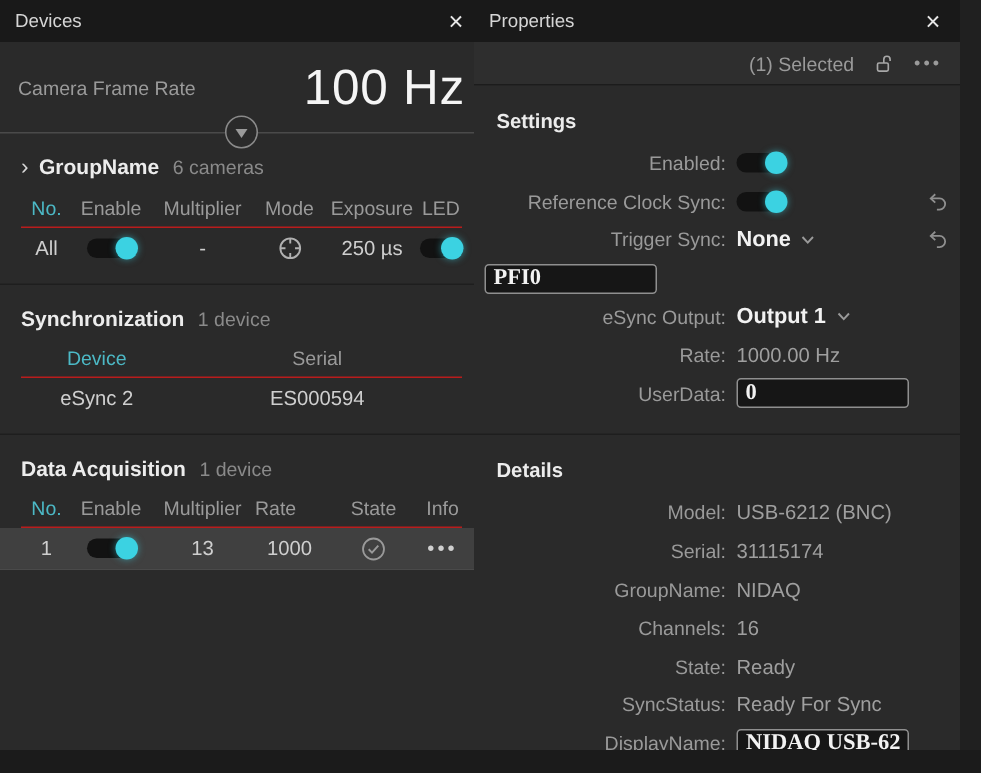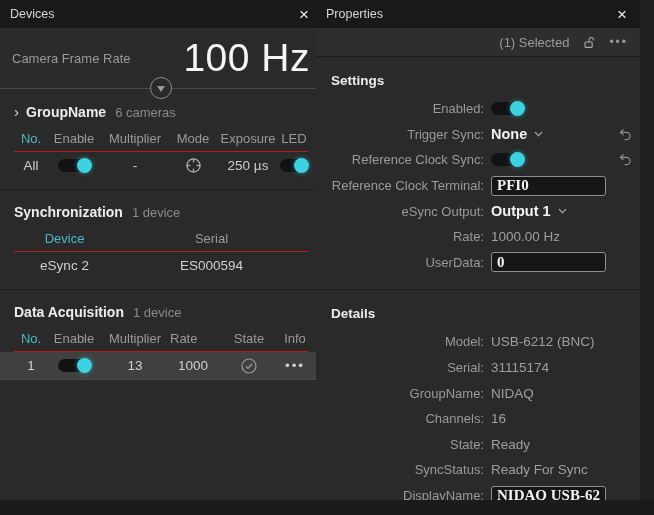--- a/index.html
+++ b/index.html
@@ -14,21 +14,21 @@
   .panel-right { left:316px; width:324px; }
   .bottom-strip { position:absolute; left:0; top:510px; width:654px; height:5px; background:#373737; }
 
   .titlebar { height:28px; background:#191919; display:flex; align-items:center; padding:0 10px; }
   .titlebar .tb-title { color:#d6d6d6; font-size:12.5px; }
   .tb-close { margin-left:auto; color:#e8e8e8; font-size:17px; line-height:1; cursor:pointer; padding:0 3px; }
 
   
   .framerate-row { height:60px; display:flex; align-items:center; padding:0 12px; }
   .framerate-label { color:#9a9a9a; font-size:13px; }
-  .framerate-value { margin-left:auto; color:#f5f5f5; font-size:39px; font-weight:400; letter-spacing:0.5px; }
+  .framerate-value { margin-left:auto; color:#f5f5f5; font-size:33px; font-weight:400; letter-spacing:0.5px; }
 
   .divider-line { position:relative; height:1px; background:#4a4a4a; margin:0; }
   .expander-btn { position:absolute; left:150px; top:-11px; width:22px; height:22px; border:1px solid #8a8a8a;
       border-radius:50%; background:#2a2a2a; display:flex; align-items:center; justify-content:center; cursor:pointer; }
   .expander-tri { width:0; height:0; border-left:4.5px solid transparent; border-right:4.5px solid transparent; border-top:6px solid #9a9a9a; margin-top:2px; }
 
   .section-header { display:flex; align-items:baseline; padding:14px 14px 6px 14px; }
   .section-header .chev { color:#d8d8d8; font-size:15px; margin-right:7px; }
   .section-title { color:#ececec; font-size:14px; font-weight:700; }
   .section-count { color:#8a8a8a; font-size:13px; margin-left:9px; }
@@ -212,56 +212,55 @@
     <div class="prow">
       <span class="plabel">Enabled:</span>
       <span class="pctrl">
           <span class="toggle">
             <span class="knob"></span>
           </span>
         </span>
     </div>
 
     <div class="prow">
+      <span class="plabel">Reference Clock Sync:</span>
+      <span class="pctrl">
+        <span class="toggle">
+            <span class="knob"></span>
+          </span>
+        <button class="iconbtn undo-btn">
+          <svg width="13" height="13" viewBox="0 0 13 13">
+            <path d="M4.5 1.5 L1.5 4.3 L4.5 7.1" fill="none" stroke="#8f8f8f" stroke-width="1.2"></path>
+            <path d="M1.8 4.3 H7.4 A3.7 3.7 0 0 1 7.4 11.7 H5.6" fill="none" stroke="#8f8f8f" stroke-width="1.2"></path>
+          </svg>
+        </button>
+      </span>
+    </div>
+
+    <div class="prow">
       <span class="plabel">Trigger Sync:</span>
       <span class="pctrl">
         <span style="display:inline-flex;align-items:center;cursor:pointer;">
           <span class="pvalue-strong">None</span>
           <span class="chev-down">
             <svg width="9" height="6" viewBox="0 0 9 6">
                 <path d="M1 1 L4.5 4.7 L8 1" fill="none" stroke="#9a9a9a" stroke-width="1.3"></path>
               </svg>
           </span>
         </span>
         <button class="iconbtn undo-btn">
           <svg width="13" height="13" viewBox="0 0 13 13">
             <path d="M4.5 1.5 L1.5 4.3 L4.5 7.1" fill="none" stroke="#8f8f8f" stroke-width="1.2"></path>
             <path d="M1.8 4.3 H7.4 A3.7 3.7 0 0 1 7.4 11.7 H5.6" fill="none" stroke="#8f8f8f" stroke-width="1.2"></path>
           </svg>
         </button>
       </span>
     </div>
 
     <div class="prow">
-      <span class="plabel">Reference Clock Sync:</span>
-      <span class="pctrl">
-        <span class="toggle">
-            <span class="knob"></span>
-          </span>
-        <button class="iconbtn undo-btn">
-          <svg width="13" height="13" viewBox="0 0 13 13">
-            <path d="M4.5 1.5 L1.5 4.3 L4.5 7.1" fill="none" stroke="#8f8f8f" stroke-width="1.2"></path>
-            <path d="M1.8 4.3 H7.4 A3.7 3.7 0 0 1 7.4 11.7 H5.6" fill="none" stroke="#8f8f8f" stroke-width="1.2"></path>
-          </svg>
-        </button>
-      </span>
-    </div>
-
-    <div class="prow">
-      <span class="plabel">Reference Clock Terminal:</span>
       <span class="pctrl">
         <input class="pinput" value="PFI0" style="">
       </span>
     </div>
 
     <div class="prow">
       <span class="plabel">eSync Output:</span>
       <span class="pctrl">
         <span style="display:inline-flex;align-items:center;cursor:pointer;">
           <span class="pvalue-strong">Output 1</span>

